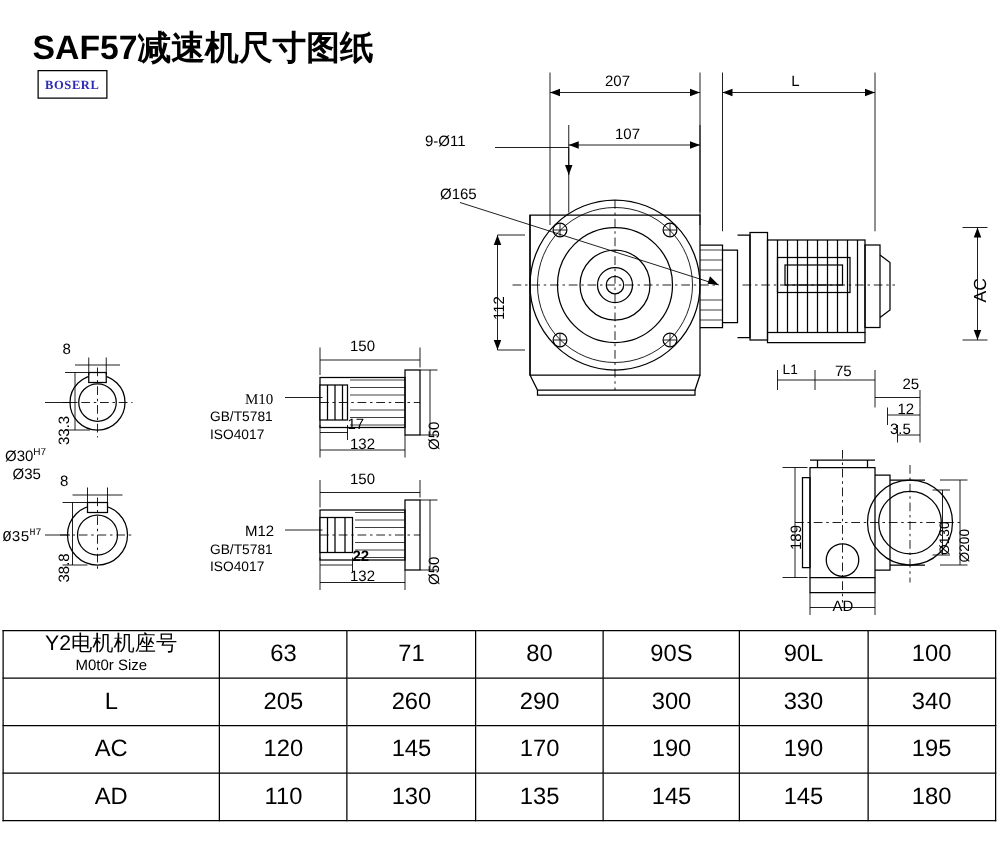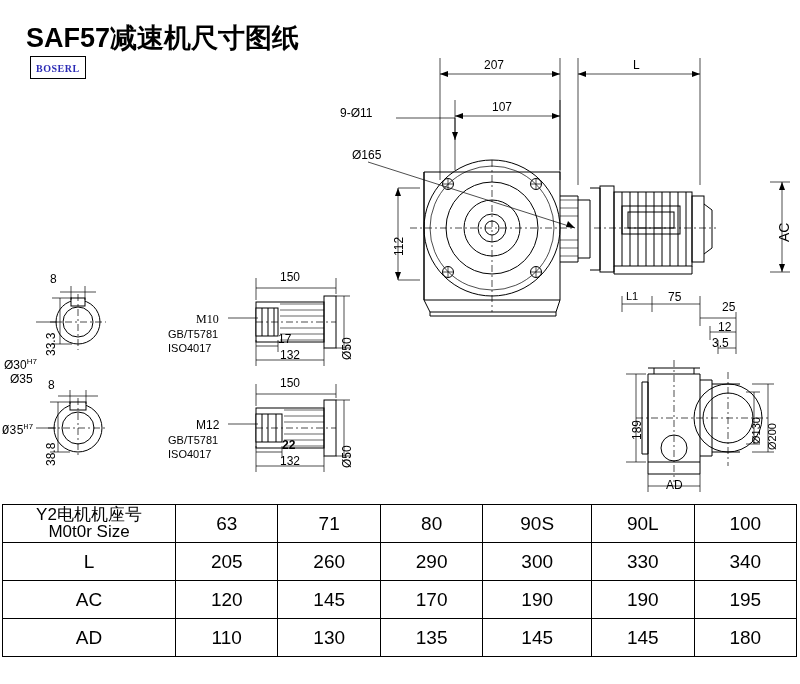--- a/index.html
+++ b/index.html
@@ -58,21 +58,21 @@
     border:1px solid #000;
     text-align:center;
     font-size:19px;
     height:35px;
     font-family:"Liberation Sans", sans-serif;
   }
   .tbl td.head{
     width:170px;
   }
   .tbl td.head .cn{font-size:17px;line-height:17px;display:block;}
-  .tbl td.head .en{font-size:17px;line-height:18px;display:block;}
+  .tbl td.head .en{font-size:12px;line-height:18px;display:block;}
   .tbl td.rowlbl{font-size:19px;}
 </style>
 </head>
 <body>
 
 <div class="page">
 
   <div class="title">SAF57减速机尺寸图纸</div>
   <div class="logo-box">
     <span class="logo-text">BOSERL</span>

